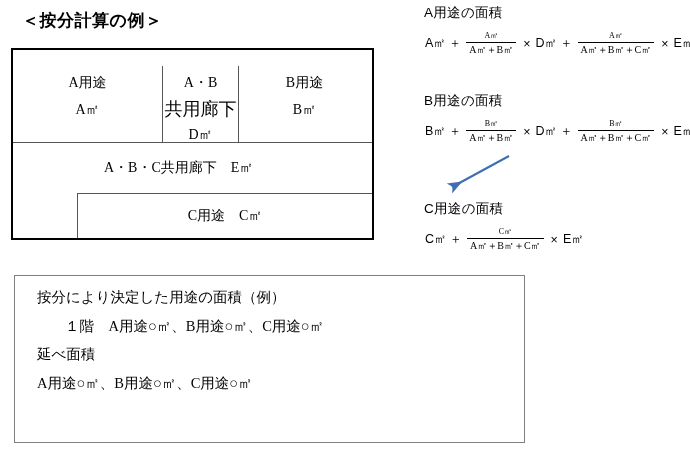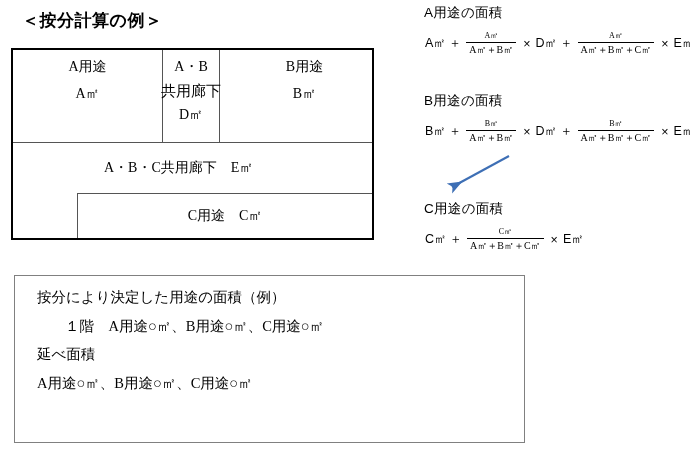--- a/index.html
+++ b/index.html
@@ -43,39 +43,39 @@
     position: absolute;
     left: 0;
     top: 0;
     right: 0;
     height: 93px;
     border-bottom: 1px solid #555555;
     box-sizing: border-box;
   }
   .fp-cell {
     position: absolute;
-    top: 0;
+    top: 16px;
     bottom: 0;
     box-sizing: border-box;
     display: flex;
     flex-direction: column;
     align-items: center;
     justify-content: flex-start;
     padding-top: 10px;
   }
   .fp-cell-a   { left: 0px;   width: 149px; }
-  .fp-cell-ab  { left: 149px; width: 58px;  border-left: 1px solid #555555; border-right: 1px solid #555555; }
+  .fp-cell-ab  { left: 149px; width: 77px;  border-left: 1px solid #555555; border-right: 1px solid #555555; }
   .fp-cell-b   { left: 224px; right: 0; }
 
   .fp-line {
     font-size: 14px;
     line-height: 1.05;
     white-space: nowrap;
   }
-  .fp-line.small { font-size: 15px; }
+  .fp-line.small { font-size: 18px; }
   .fp-gap-1 { margin-top: 12px; }
   .fp-gap-2 { margin-top: 9px; }
 
   
   .fp-row-mid {
     position: absolute;
     left: 0;
     right: 0;
     top: 93px;
     height: 50px;

